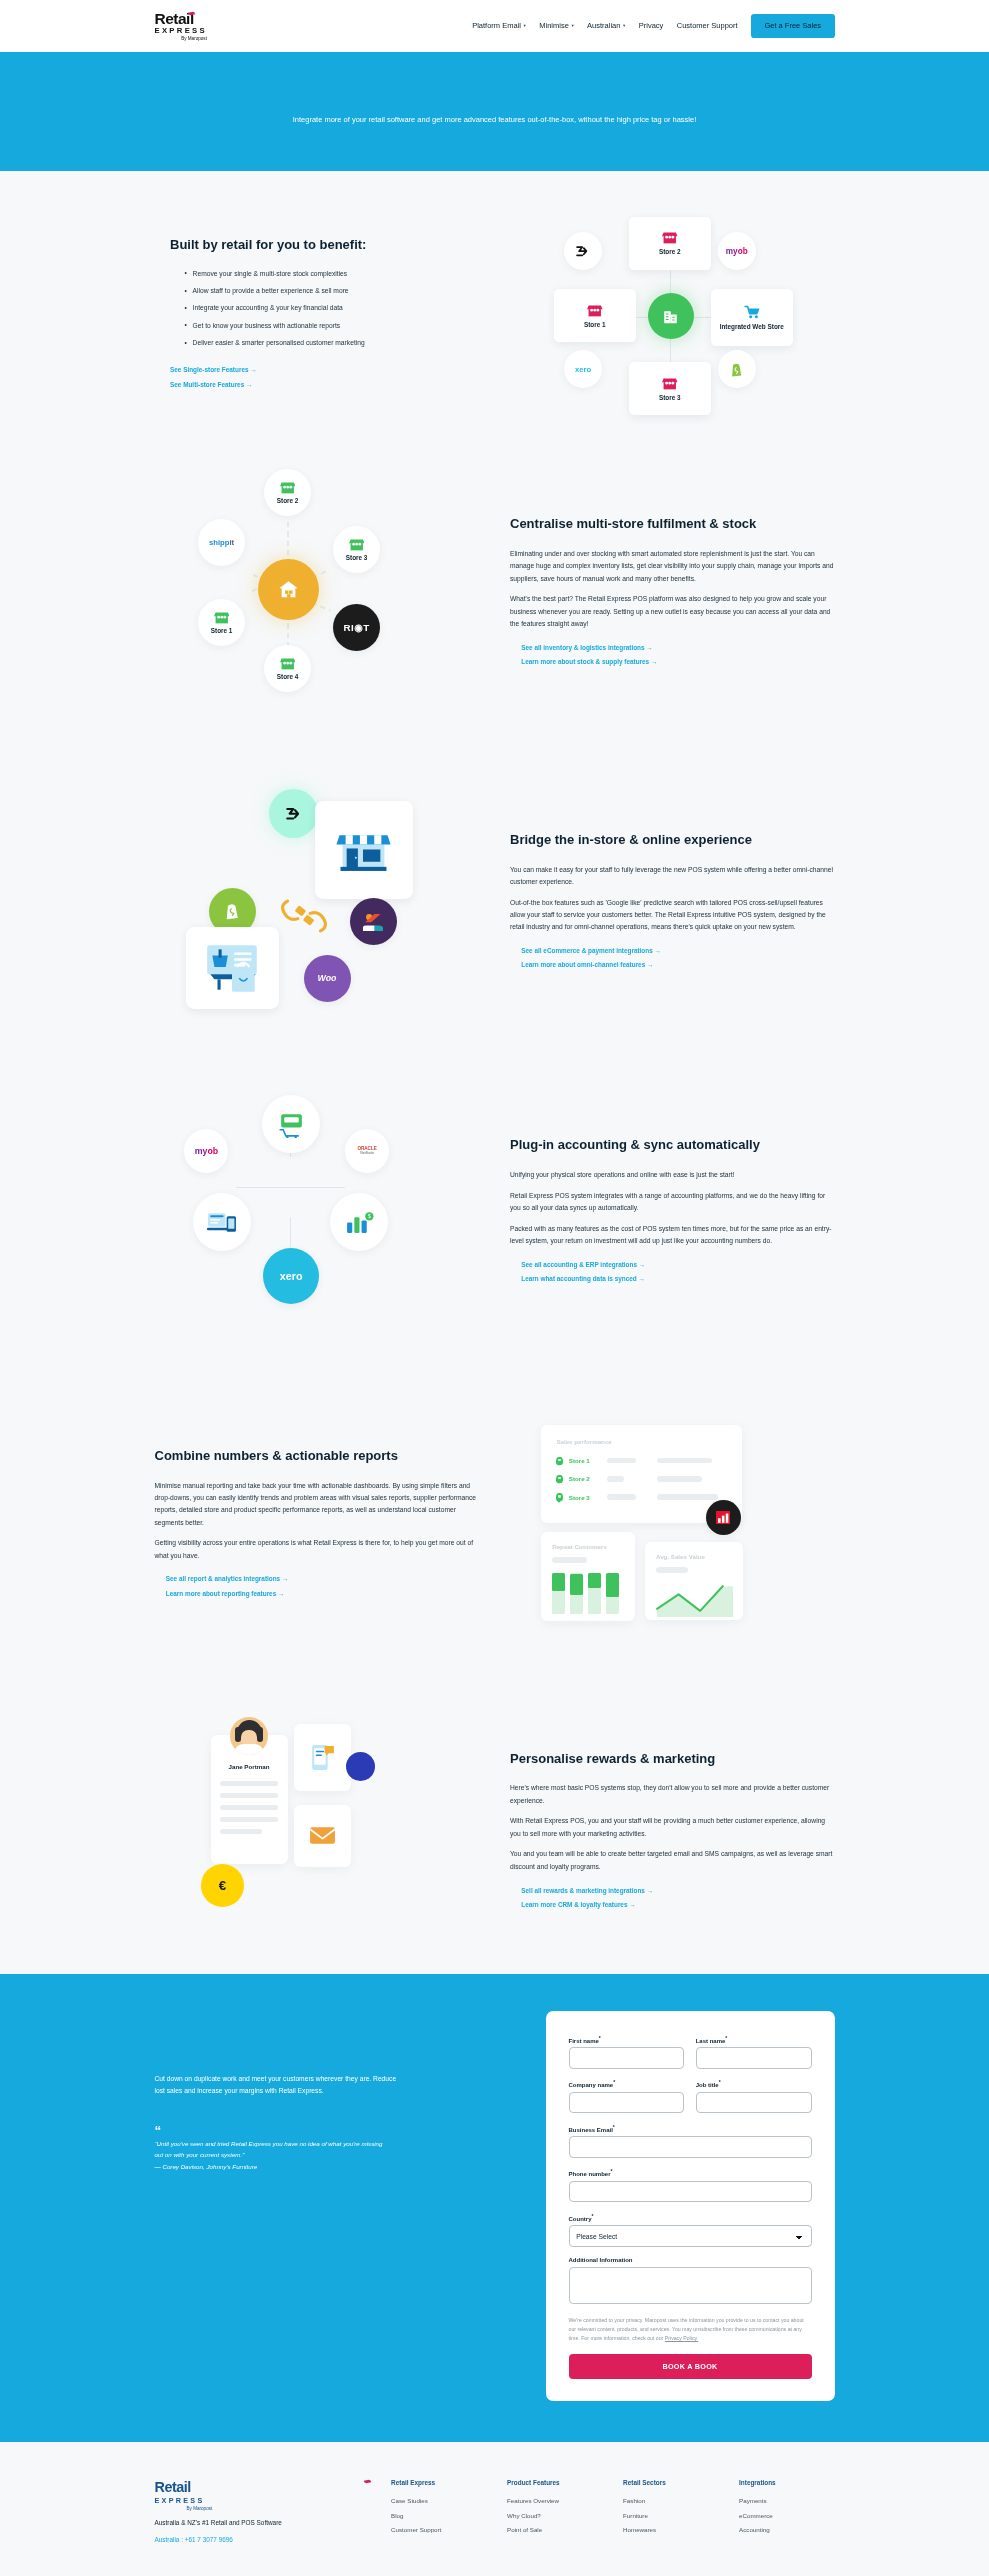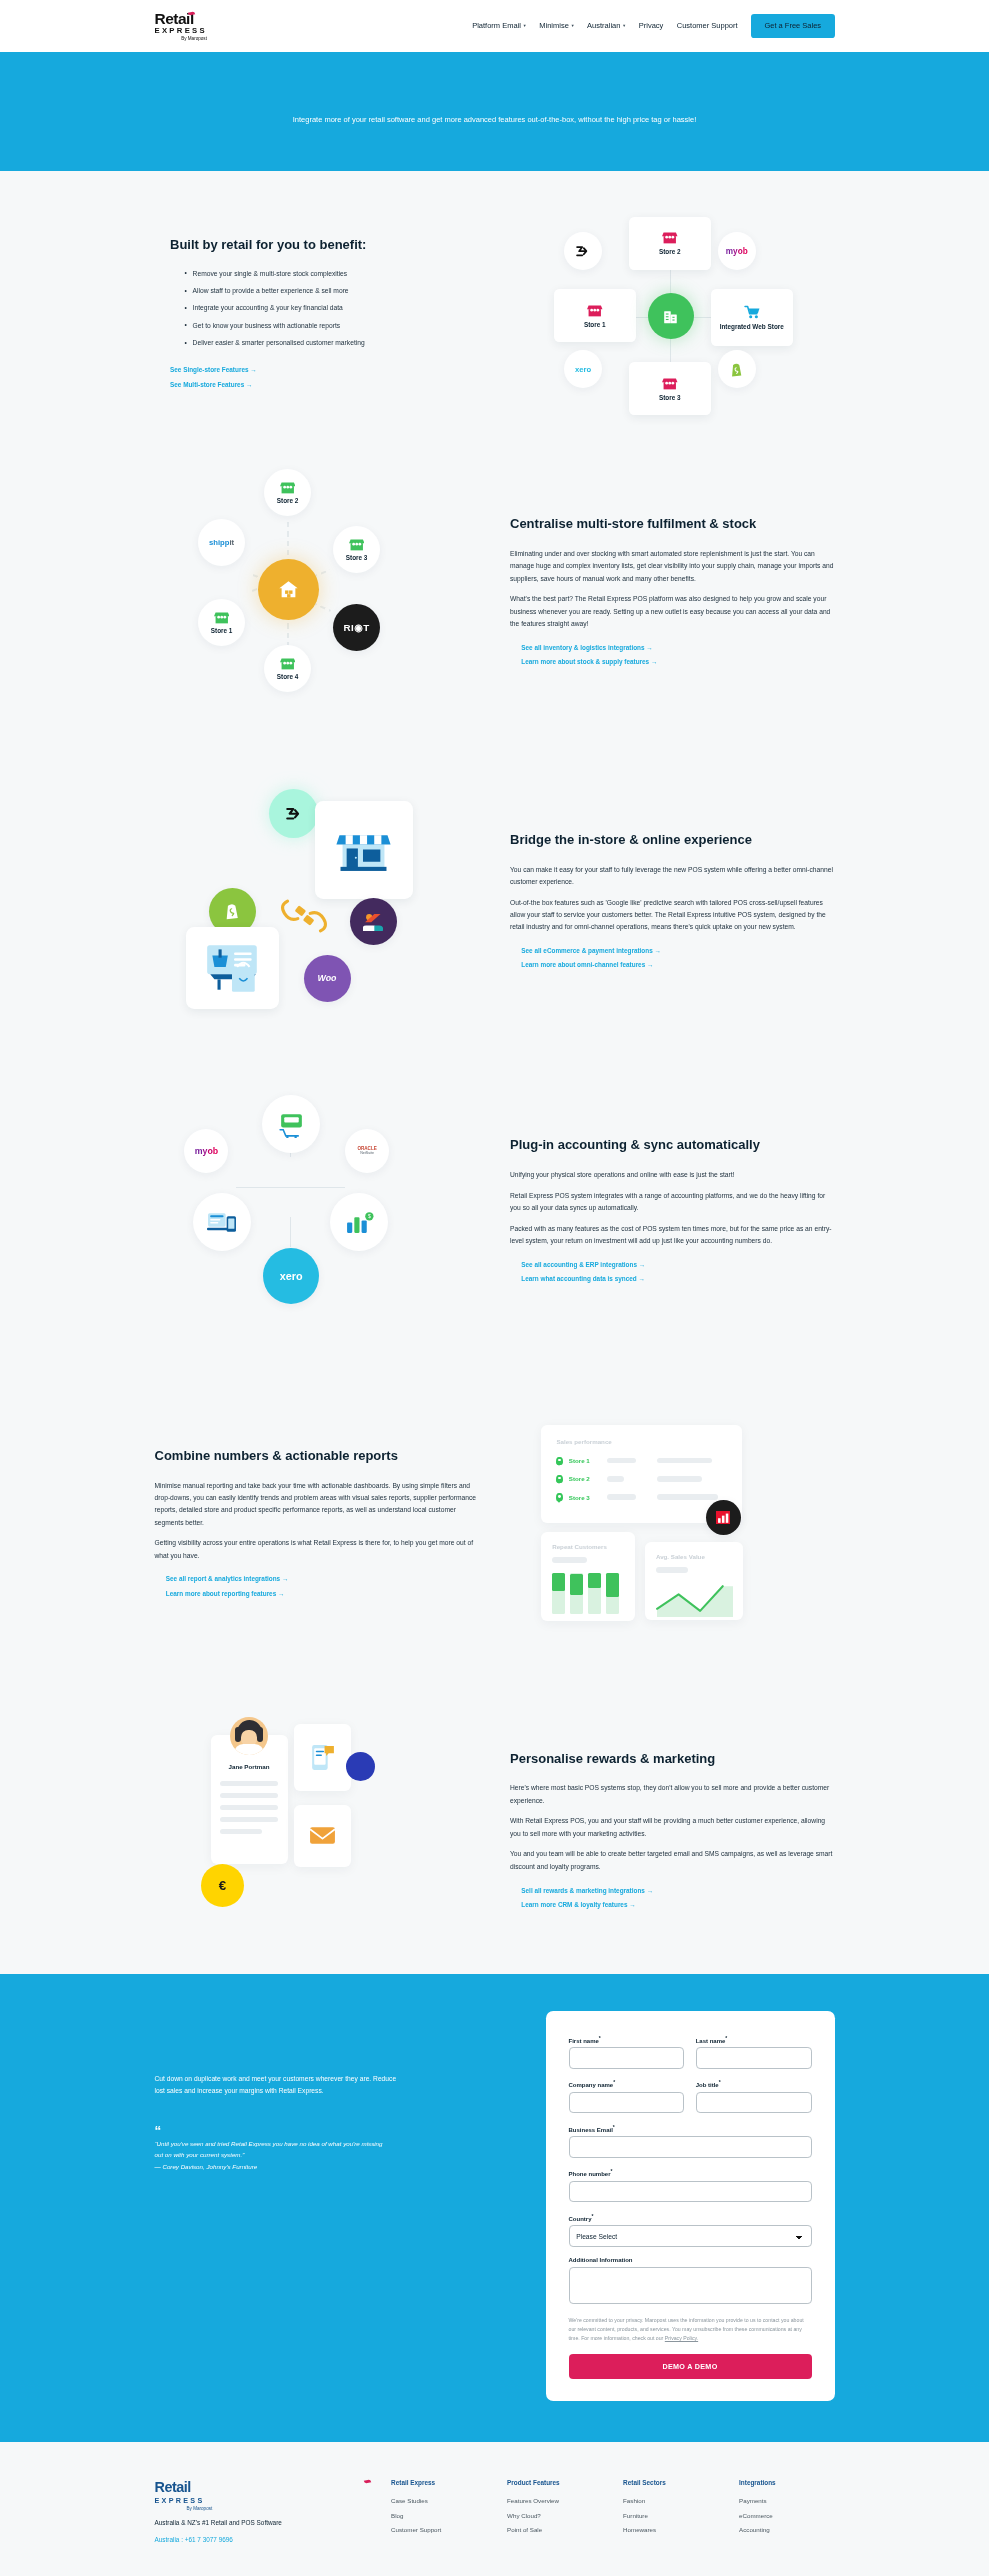--- a/index.html
+++ b/index.html
@@ -650,21 +650,21 @@
           <label><span>Country</span><sup>*</sup></label>
           <select>
             <option>Please Select</option>
           </select>
         </div>
         <div class="fg">
           <label>Additional Information</label>
           <textarea style=""></textarea>
         </div>
         <div class="privacy"><span>We're committed to your privacy. Maropost uses the information you provide to us to contact you about our relevant content, products, and services. You may unsubscribe from these communications at any time. For more information, check out our </span><a href="#">Privacy Policy.</a></div>
-        <button class="submit">DEMO A DEMO</button>
+        <button class="submit">BOOK A BOOK</button>
       </div>
     </div>
   </div>
 
   <div class="footer">
     <div class="container foot-row">
       <div class="foot-brand">
         <div class="flogo">
           <div class="l1">Retail</div>
           <div class="l2">EXPRESS</div>

